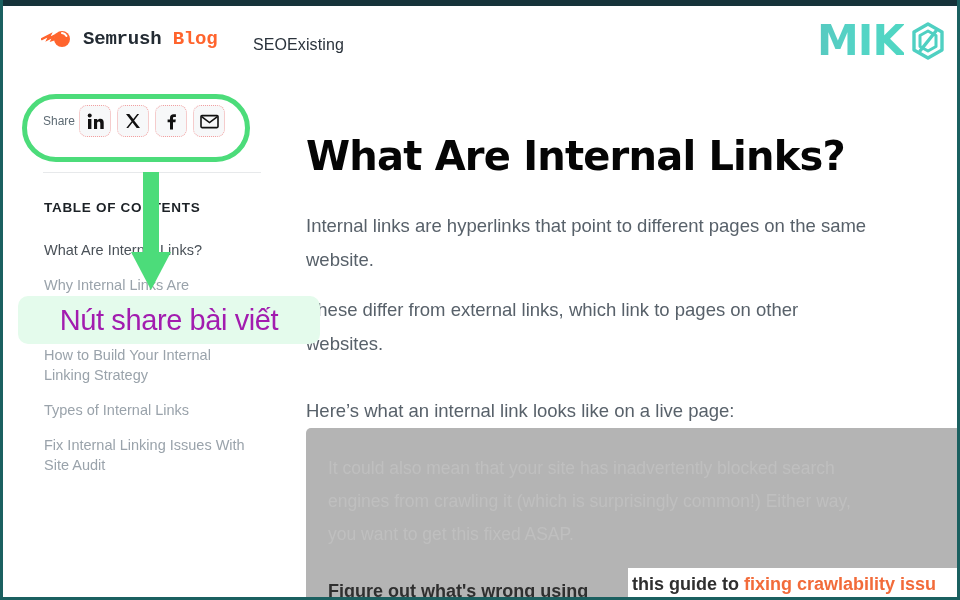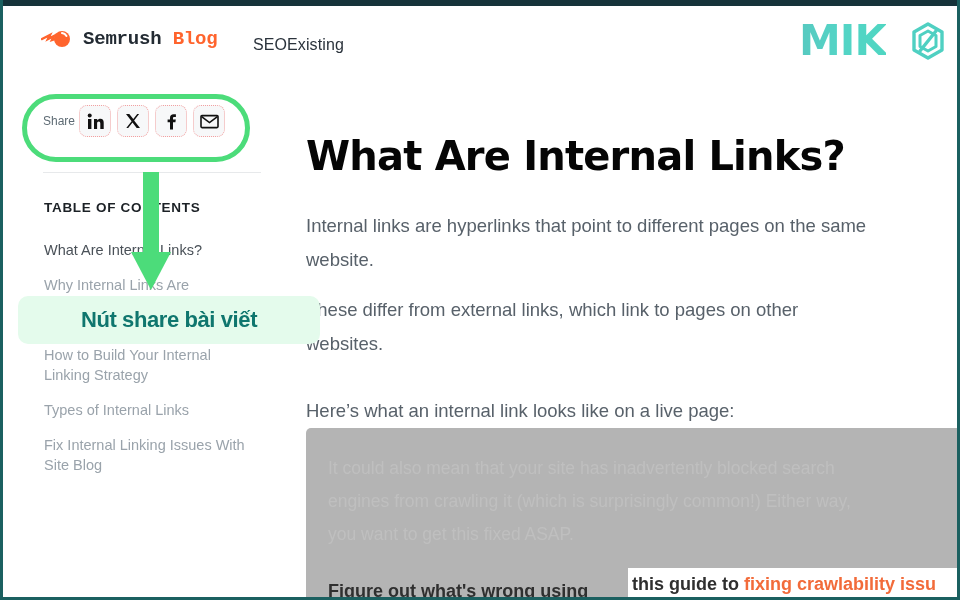--- a/index.html
+++ b/index.html
@@ -84,21 +84,21 @@
     color: #2b333c;
     white-space: nowrap;
     letter-spacing: 0.1px;
   }
 
   .mik-logo {
     position: absolute;
     right: 8px; top: 14px;
     display: flex;
     align-items: center;
-    gap: 21px;
+    gap: 3px;
     font-size: 42px;
     font-weight: bold;
     letter-spacing: -1px;
     line-height: 1;
     text-align: center;
   }
   .mik-word {
     background: linear-gradient(90deg, #57c9c0 0%, #54d4c6 45%, #4fd6c2 100%);
     -webkit-background-clip: text;
     background-clip: text;
@@ -277,23 +277,23 @@
     left: 18px; top: 296px;
     width: 302px; height: 48px;
     background: #e4fbec;
     border-radius: 10px;
     display: flex;
     align-items: center;
     justify-content: center;
     z-index: 45;
   }
   .anno-text span {
-    font-size: 22px;
-    font-weight: bold;
-    color: #0f766e;
+    font-size: 29px;
+    font-weight: normal;
+    color: #a21caf;
     letter-spacing: -0.4px;
     white-space: nowrap;
   }
 </style>
 </head>
 <body>
 
 <div id="screen">
 
   <div class="frame-top"></div>
@@ -379,21 +379,21 @@
       <div class="toc-title">TABLE OF CONTENTS</div>
 
       <div class="toc-list">
         <div class="toc-item active">What Are Internal Links?</div>
         <div class="toc-item">Why Internal Links Are</div>
         <div class="toc-item">Important for SEO</div>
         <div class="toc-item">How to Build Your Internal
 Linking Strategy</div>
         <div class="toc-item">Types of Internal Links</div>
         <div class="toc-item">Fix Internal Linking Issues
-With Site Blog</div>
+With Site Audit</div>
       </div>
     </div>
 
     <div class="article">
       <h1 class="article-title">What Are Internal Links?</h1>
 
       <p class="para p1">Internal links are hyperlinks that point to different pages on the same
 website.</p>
       <p class="para p2">These differ from external links, which link to pages on other
 websites.</p>

